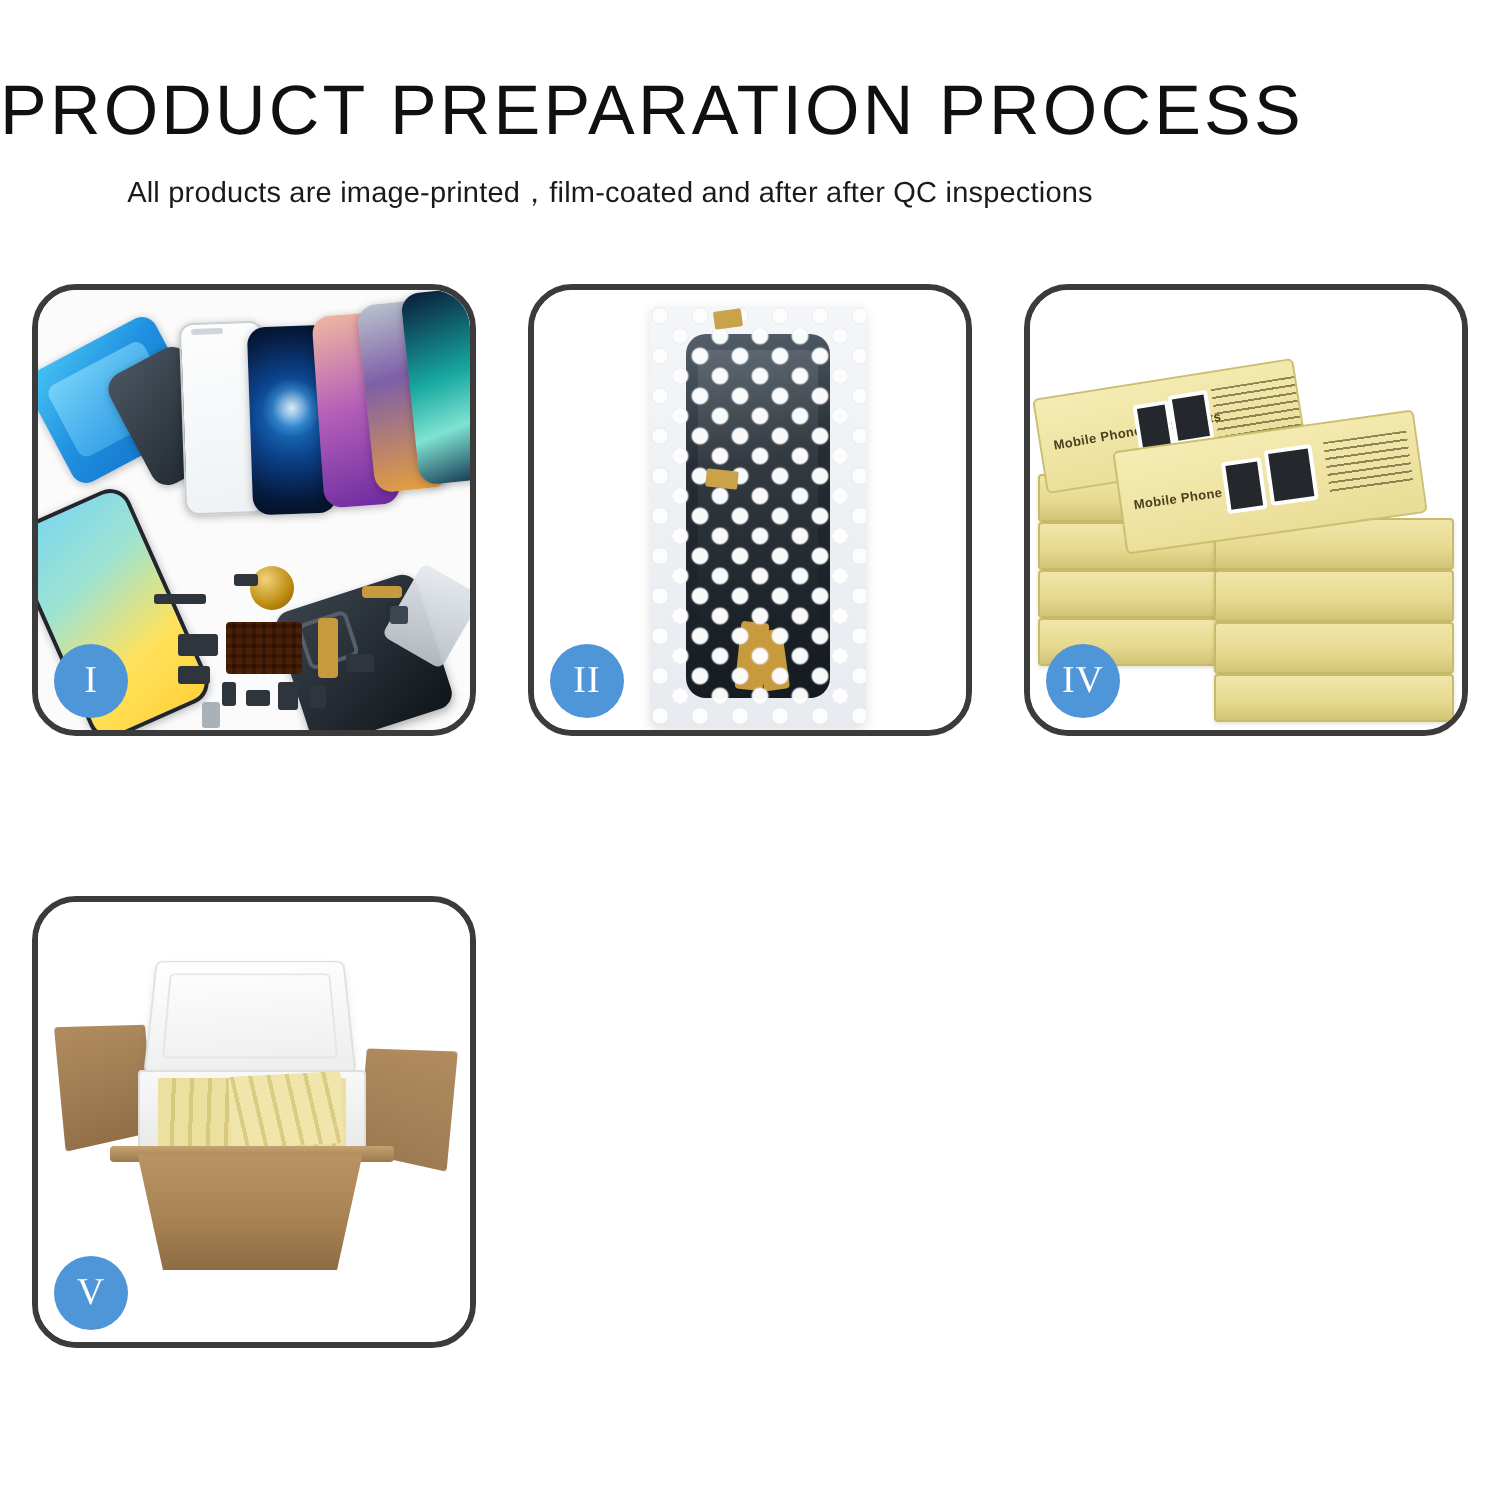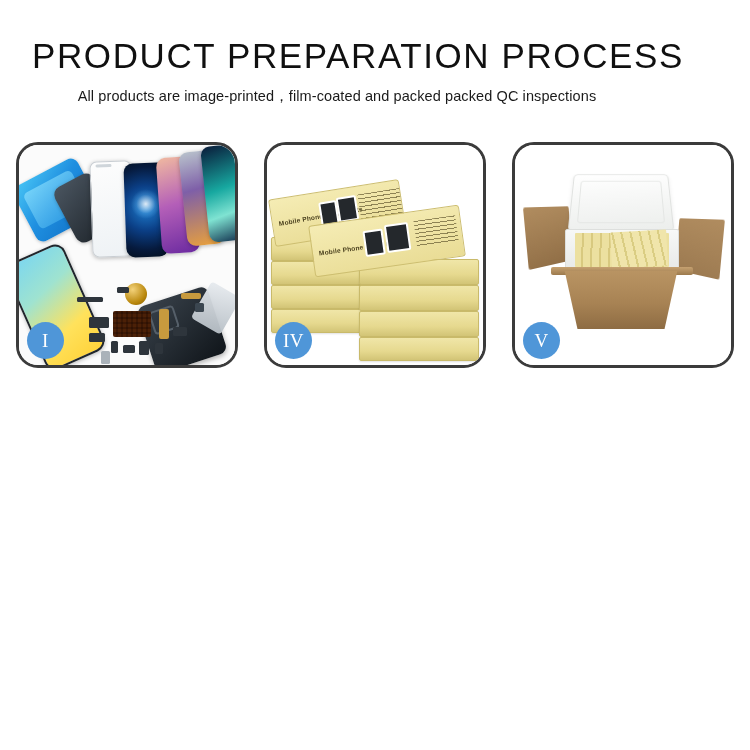--- a/index.html
+++ b/index.html
@@ -13,21 +13,20 @@
     font-family: "Liberation Sans", sans-serif;
     overflow: hidden;
     position: relative;
   }
 
   
   .header {
     width: 610px;
     padding-top: 38px;
     text-align: center;
-    margin-left: 32px;
   }
   .title {
     font-family: "Liberation Sans", sans-serif;
     font-size: 35px;
     font-weight: 500;
     letter-spacing: 1.6px;
     color: #101010;
     line-height: 1.0;
     white-space: nowrap;
   }
@@ -394,21 +393,21 @@
   }
   .c-patch{
     position:absolute; background:#a88456; opacity:.85; border-radius:1px;
   }
 </style>
 </head>
 <body>
 
 <div class="header">
   <div class="title">PRODUCT PREPARATION PROCESS</div>
-  <div class="subtitle">All products are image-printed，film-coated and packed packed QC inspections</div>
+  <div class="subtitle">All products are image-printed，film-coated and after after QC inspections</div>
 </div>
 
 <div class="grid">
 
   <div class="panel">
     <div class="panel-stage">
       <div class="p1-bg"></div>
       <div class="ph ph-a"></div>
       <div class="ph ph-b"></div>
       <div class="ph ph-glass"></div>
@@ -433,20 +432,36 @@
         <div class="pt" style="left:62px; top:60px; width:10px; height:14px;"></div>
         <div class="pt" style="left:78px; top:62px; width:8px;  height:11px;"></div>
         <div class="pt gold" style="left:82px; top:28px; width:10px; height:30px;"></div>
         <div class="pt" style="left:96px; top:46px; width:14px; height:9px;"></div>
         <div class="pt" style="left:40px; top:6px;  width:12px; height:6px;"></div>
       </div>
     </div>
     <div class="badge">I</div>
   </div>
 
+  <div class="panel">
+    <div class="panel-stage">
+      <div class="p2-bg"></div>
+      <div class="bubble-pack">
+        <div class="screen-inside">
+          <div class="flex-tail"></div>
+          <div class="flex-tail2"></div>
+        </div>
+        <div class="bubbles2"></div>
+        <div class="bubbles"></div>
+        <div class="tape"></div>
+        <div class="tape2"></div>
+      </div>
+    </div>
+    <div class="badge">II</div>
+  </div>
 
 
   <div class="panel">
     <div class="panel-stage">
       <div class="p4-bg"></div>
       <div class="stack">
 
         <div class="sbox" style="left:0px;  top:74px;  width:96px; height:22px;"></div>
         <div class="sbox" style="left:0px;  top:98px;  width:96px; height:22px;"></div>
         <div class="sbox" style="left:0px;  top:122px; width:96px; height:22px;"></div>

